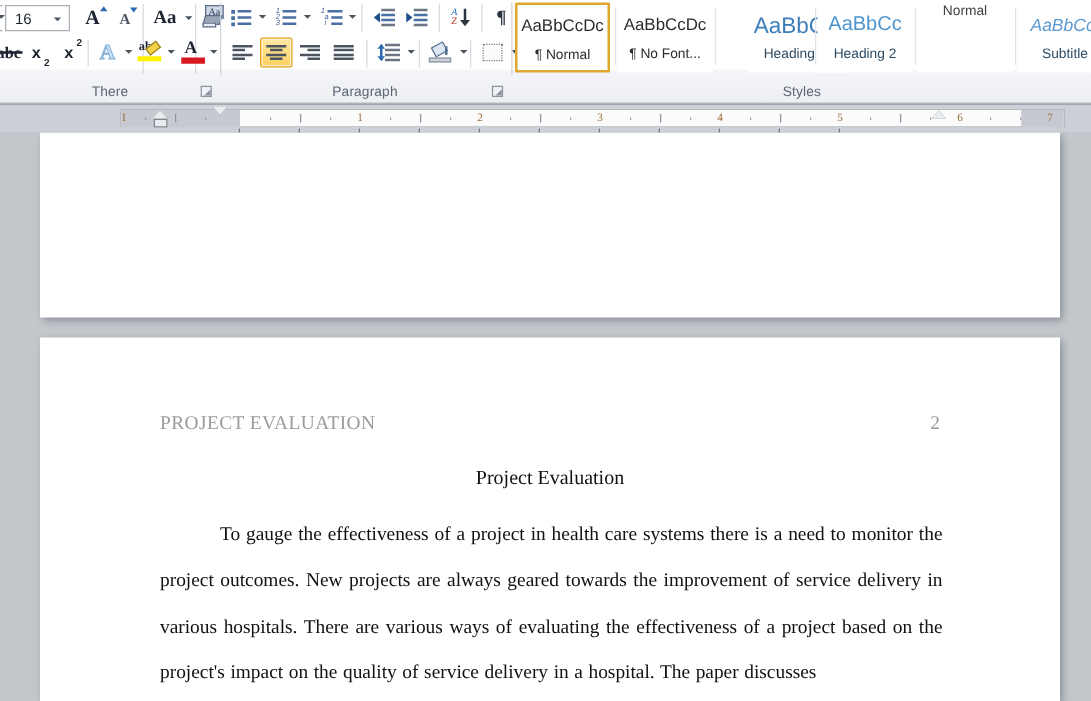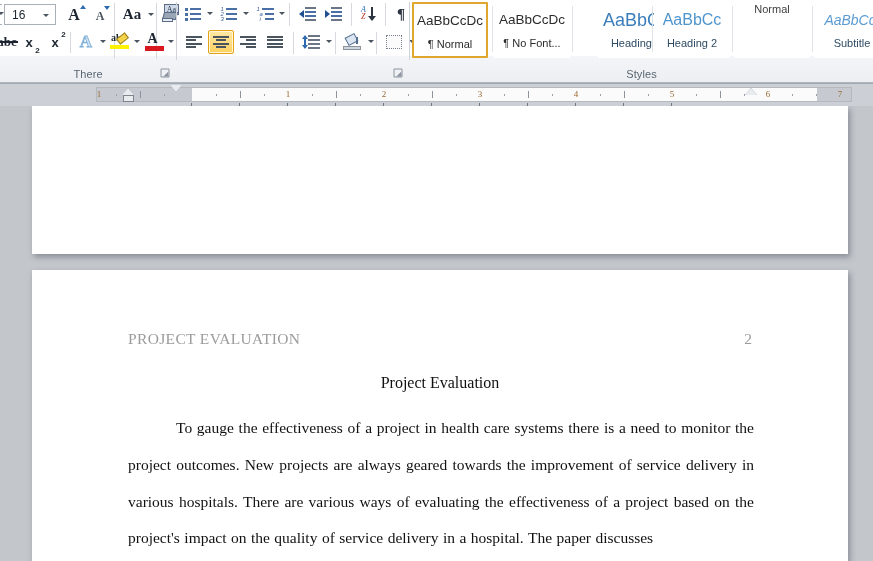--- a/index.html
+++ b/index.html
@@ -417,20 +417,21 @@
       </div>
       <span class="caret" style="left:191px;top:40px;"></span>
 
       <div class="grp-sep" style="left:199px;top:32px;height:22px;"></div>
 
       <div class="ib" style="left:204px;top:30px;width:26px;height:24px;">
         <span style="display:block;width:16px;height:14px;border:1px dotted #7a828d;box-sizing:border-box;background:#fbfbfc;"></span>
       </div>
       <span class="caret" style="left:232px;top:40px;"></span>
 
+      <div class="grp-label">Paragraph</div>
       <div class="launcher" style="left:216px;">
         <svg width="11" height="11" viewBox="0 0 11 11">
             <path d="M1 1h8v8H1z" fill="none" stroke="#6d7684" stroke-width="1"></path>
             <path d="M8.4 8.4L3.4 8.4 8.4 3.4z" fill="#6d7684"></path>
           </svg>
       </div>
     </div>
 
     <div class="grp-sep" style="left:409px;top:2px;height:58px;background:#d0d4d9;"></div>
 

